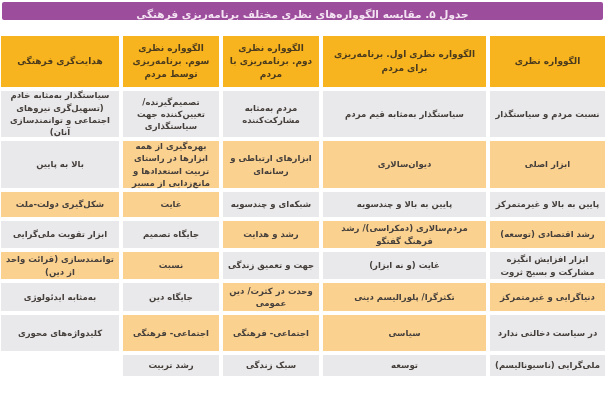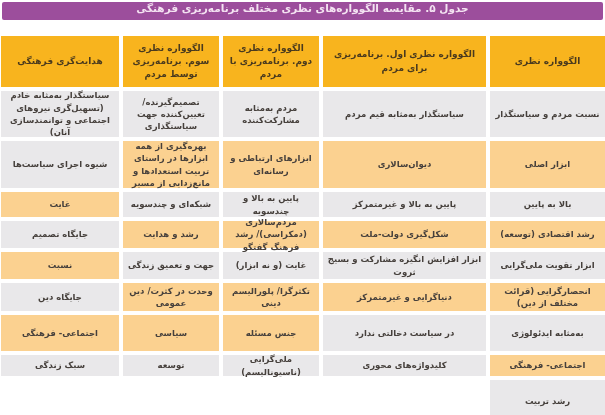--- a/index.html
+++ b/index.html
@@ -9,21 +9,21 @@
     background:#ffffff;
     overflow:hidden;
     direction:rtl;
     font-family:"DejaVu Sans", sans-serif;
   }
   .title-bar {
     margin:2px 2px 16px 2px;
     height:18px;
     background:#9C4E9C;
     border-radius:2px;
-    display:flex; align-items:flex-start; justify-content:center;
+    display:flex; align-items:flex-end; justify-content:center;
     color:#F4E3F2;
     font-size:10.5px;
     font-weight:bold;
   }
   .grid {
     margin-top:12px;
     display:grid;
     grid-template-columns:115px 163px 96px 96px 118px;
     grid-template-rows:51px 46px 47px 25px 27px 27px 28px 36px 21px 42px;
     gap:4px;
@@ -58,44 +58,42 @@
       <div class="cell header">هدایت‌گری فرهنگی</div>
       <div class="cell gray">نسبت مردم و سیاستگذار</div>
       <div class="cell gray">سیاستگذار به‌مثابه قیم مردم</div>
       <div class="cell gray">مردم به‌مثابه مشارکت‌کننده</div>
       <div class="cell gray">تصمیم‌گیرنده/ تعیین‌کننده جهت سیاستگذاری</div>
       <div class="cell gray">سیاستگذار به‌مثابه خادم (تسهیل‌گری نیروهای اجتماعی و توانمندسازی آنان)</div>
       <div class="cell amber">ابزار اصلی</div>
       <div class="cell amber">دیوان‌سالاری</div>
       <div class="cell amber">ابزارهای ارتباطی و رسانه‌ای</div>
       <div class="cell amber">بهره‌گیری از همه ابزارها در راستای تربیت استعدادها و مانع‌زدایی از مسیر</div>
-      <div class="cell gray">شیوه اجرای سیاست‌ها</div>
       <div class="cell gray">بالا به پایین</div>
       <div class="cell gray">پایین به بالا و غیرمتمرکز</div>
       <div class="cell gray">پایین به بالا و چندسویه</div>
       <div class="cell gray">شبکه‌ای و چندسویه</div>
       <div class="cell amber">غایت</div>
+      <div class="cell amber">شکل‌گیری دولت-ملت</div>
       <div class="cell amber">رشد اقتصادی (توسعه)</div>
-      <div class="cell amber">شکل‌گیری دولت-ملت</div>
       <div class="cell amber">مردم‌سالاری (دمکراسی)/ رشد فرهنگ گفتگو</div>
       <div class="cell amber">رشد و هدایت</div>
       <div class="cell gray">جایگاه تصمیم</div>
       <div class="cell gray">ابزار تقویت ملی‌گرایی</div>
       <div class="cell gray">ابزار افزایش انگیزه مشارکت و بسیج ثروت</div>
       <div class="cell gray">غایت (و نه ابزار)</div>
       <div class="cell gray">جهت و تعمیق زندگی</div>
       <div class="cell amber">نسبت</div>
-      <div class="cell amber">انحصارگرایی (قرائت مختلف از دین)</div>
+      <div class="cell amber">توانمندسازی (قرائت واحد از دین)</div>
       <div class="cell amber">دنیاگرایی و غیرمتمرکز</div>
       <div class="cell amber">تکثرگرا/ پلورالیسم دینی</div>
       <div class="cell amber">وحدت در کثرت/ دین عمومی</div>
       <div class="cell gray">جایگاه دین</div>
       <div class="cell gray">به‌مثابه ایدئولوژی</div>
       <div class="cell gray">در سیاست دخالتی ندارد</div>
-      <div class="cell amber">جنس مسئله</div>
       <div class="cell amber">سیاسی</div>
       <div class="cell amber">اجتماعی- فرهنگی</div>
       <div class="cell amber">اجتماعی- فرهنگی</div>
       <div class="cell gray">کلیدواژه‌های محوری</div>
       <div class="cell gray">ملی‌گرایی (ناسیونالیسم)</div>
       <div class="cell gray">توسعه</div>
       <div class="cell gray">سبک زندگی</div>
       <div class="cell gray">رشد تربیت</div>
     </div>
 </div>

